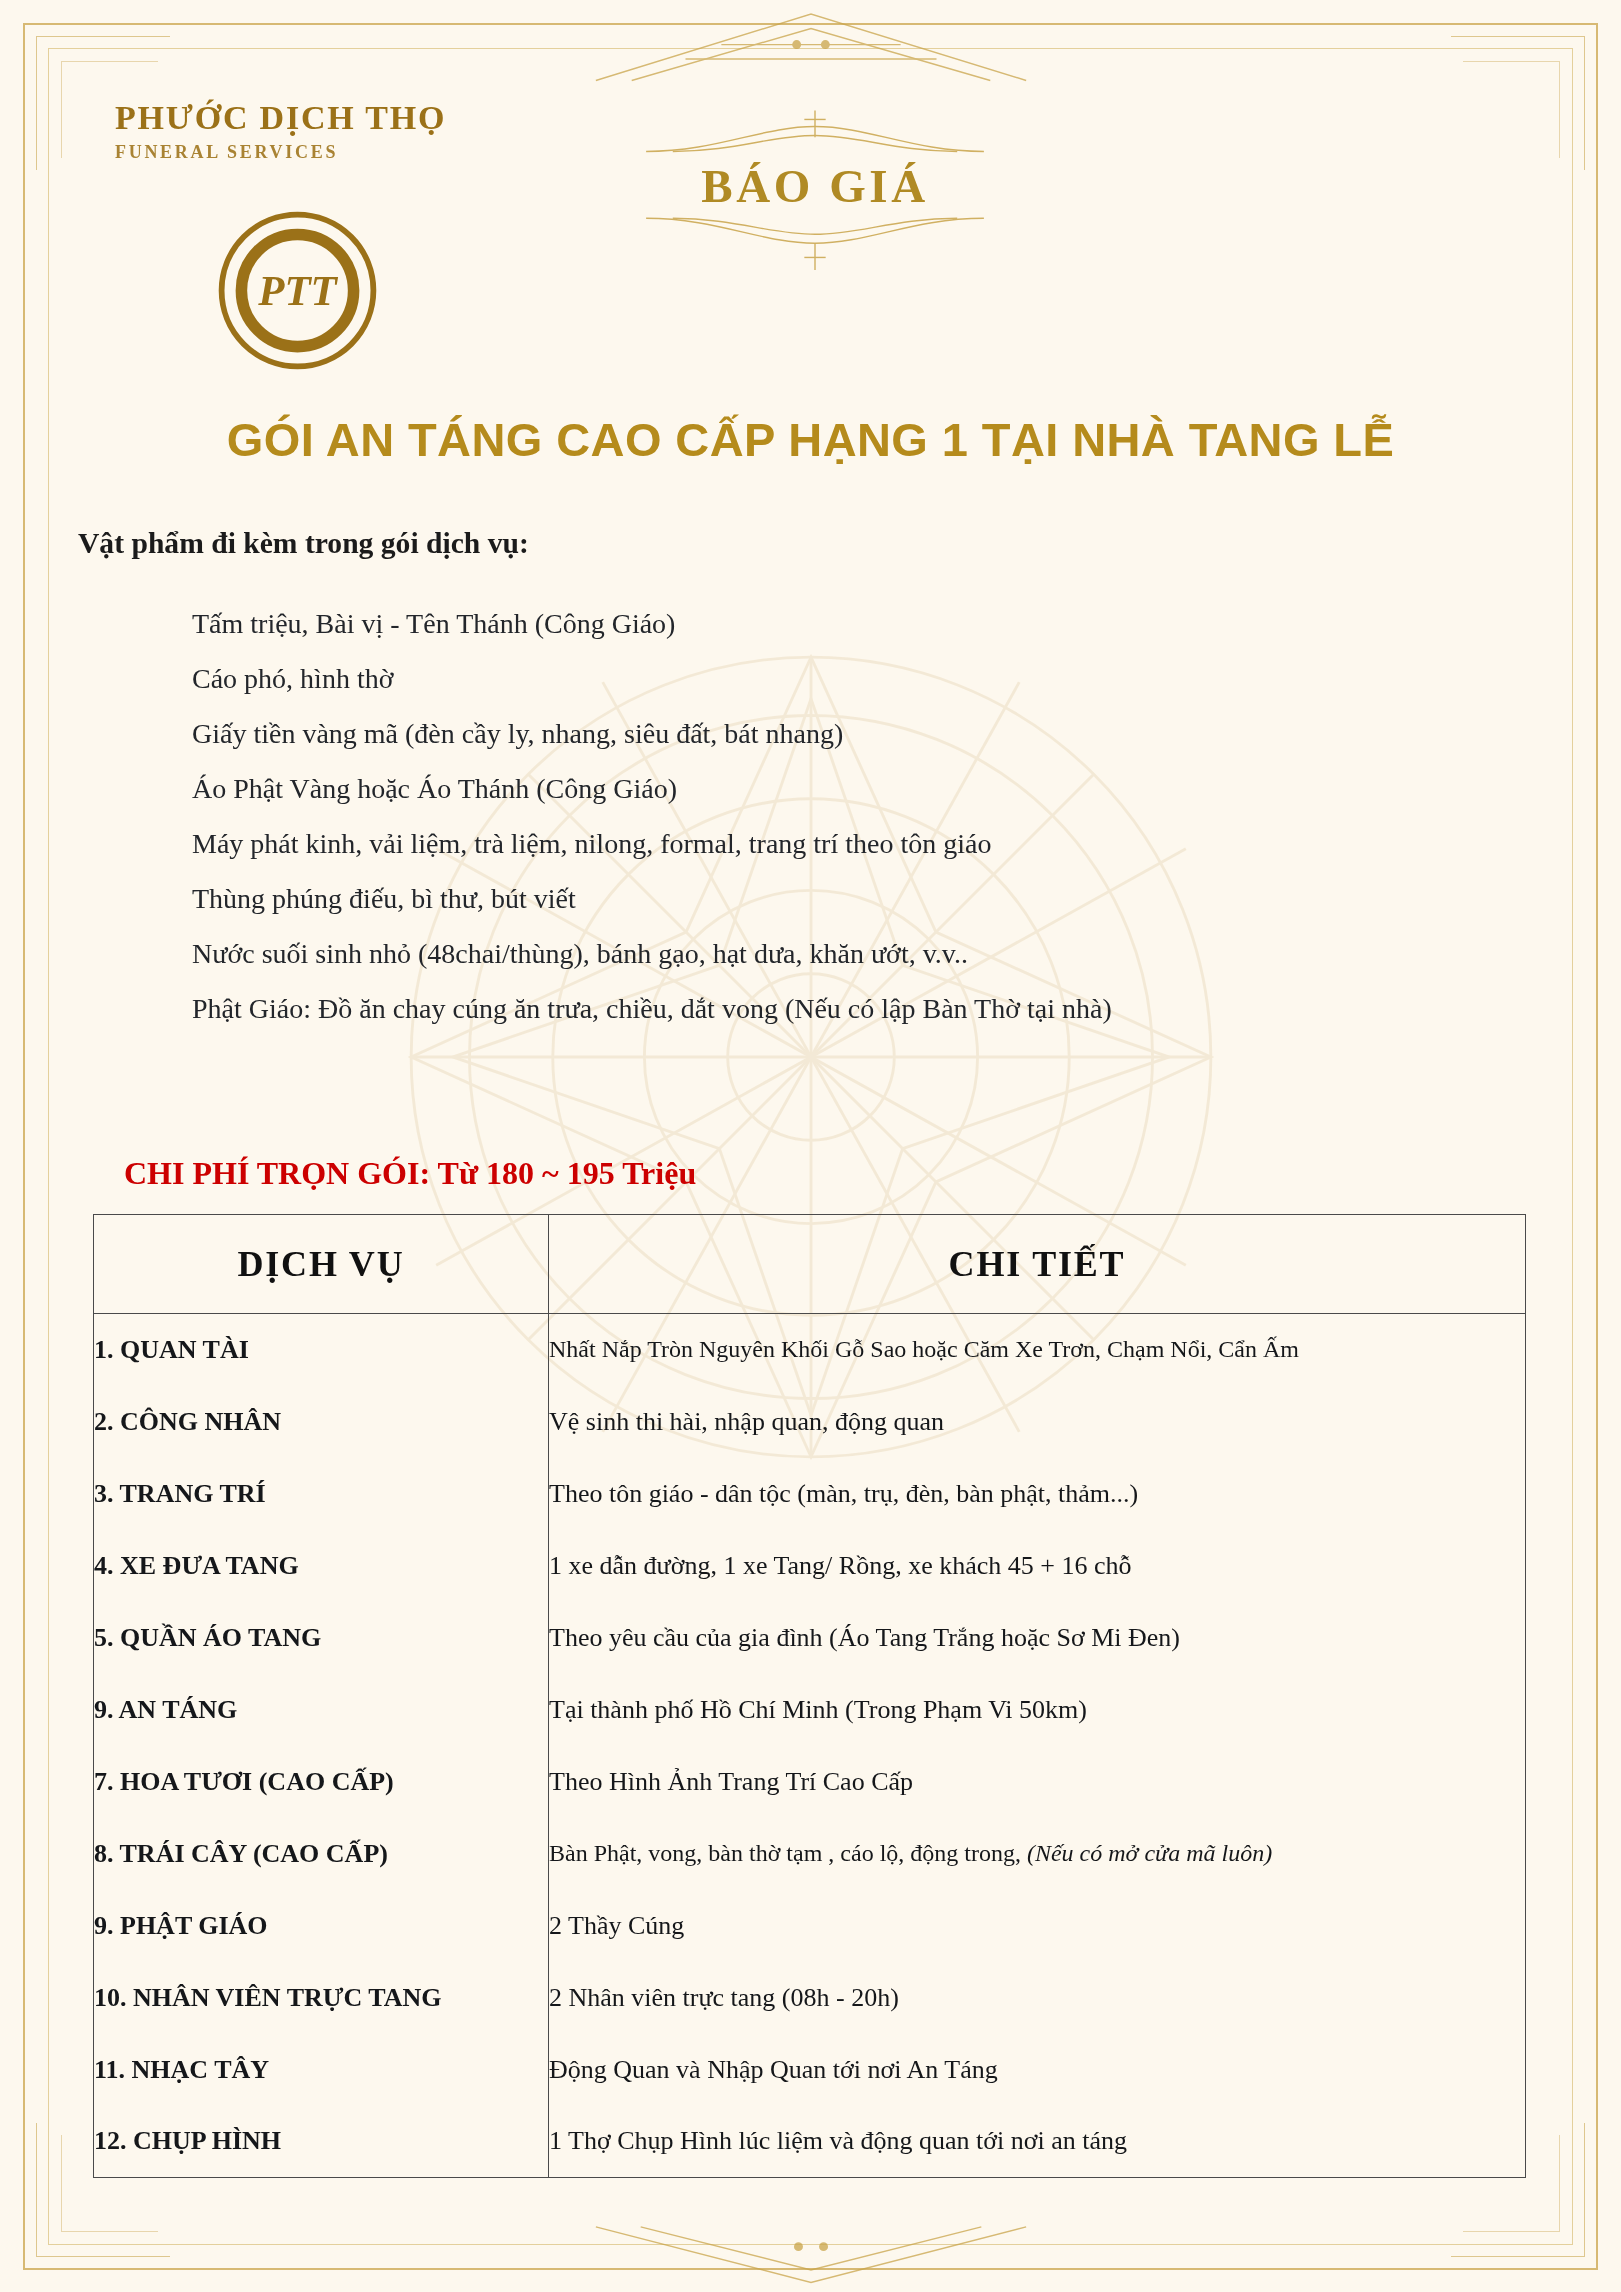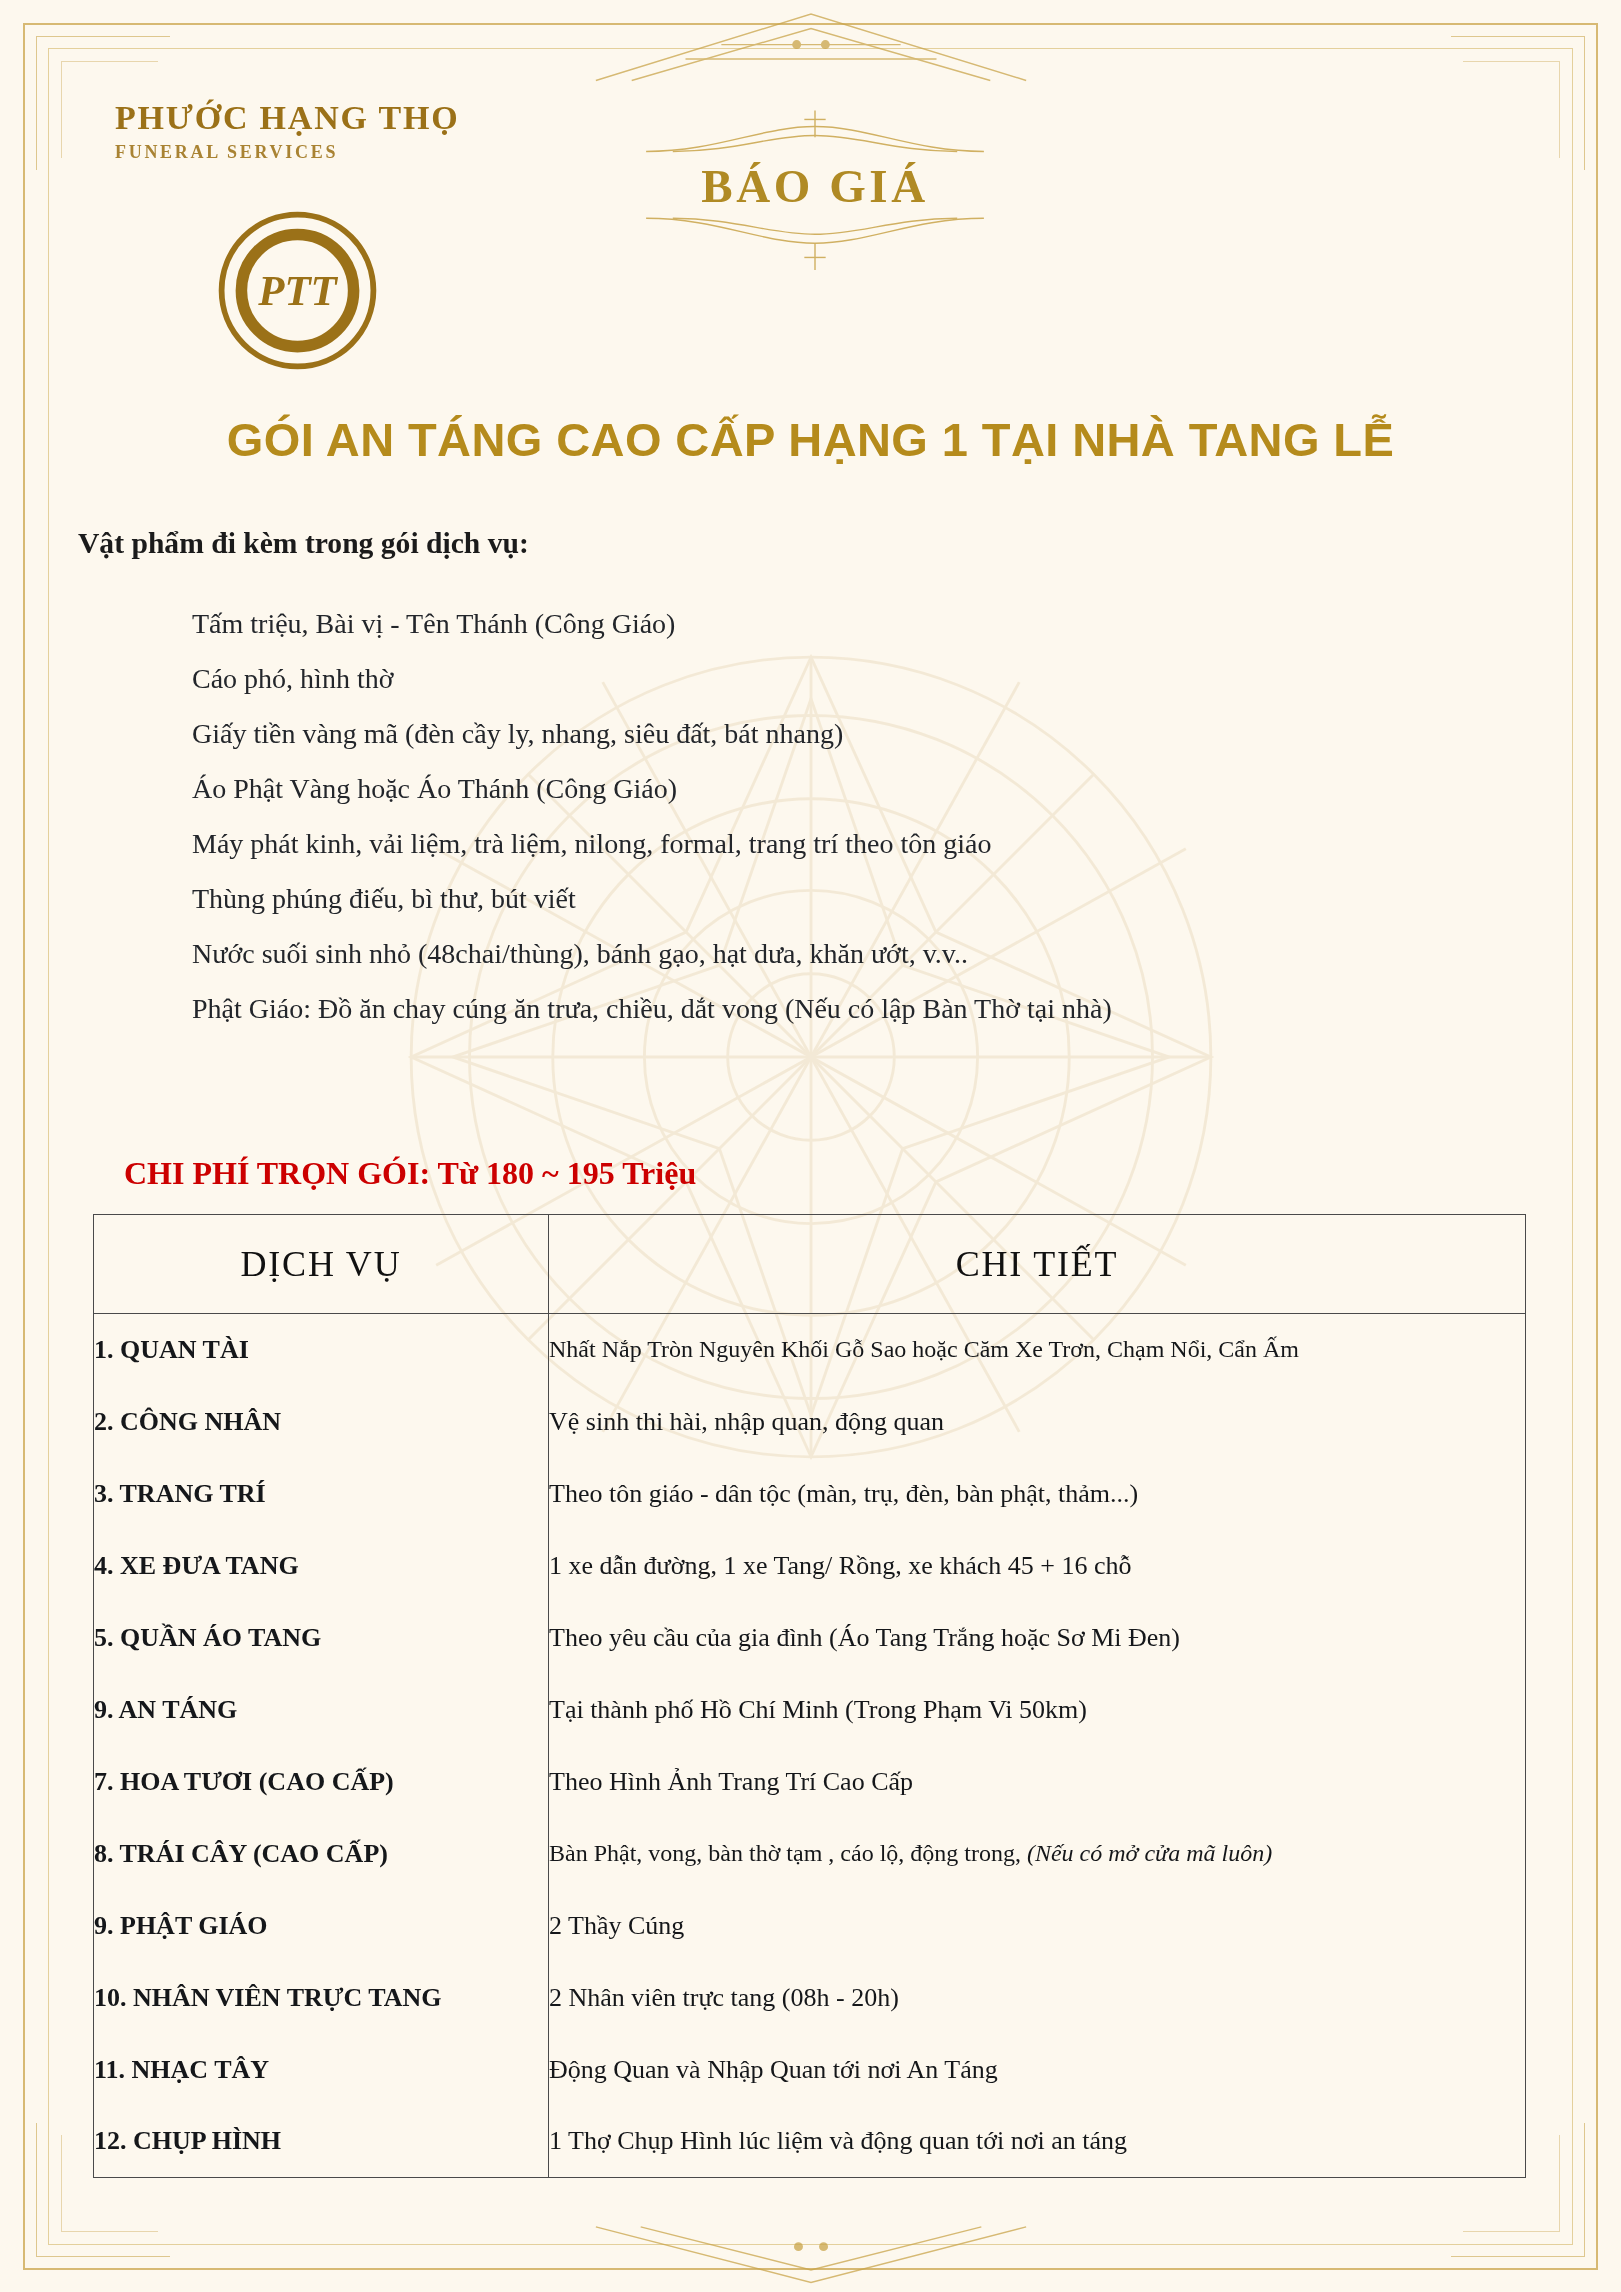--- a/index.html
+++ b/index.html
@@ -165,21 +165,21 @@
     width: 1433px;
     border-collapse: collapse;
   }
   .tbl th, .tbl td {
     border: 0.9px solid #4a4a4a;
     padding: 0;
   }
   .tbl thead th {
     height: 99px;
     font-family: "Liberation Serif", serif;
-    font-weight: normal;
+    font-weight: bold;
     font-size: 36px;
     letter-spacing: 1.8px;
     color: #111;
     text-align: center;
     vertical-align: middle;
   }
   .tbl col.c1 { width: 455px; }
   .tbl tbody td {
     height: 72px;
     vertical-align: middle;
@@ -259,21 +259,21 @@
         <path d="M100 14 L122 78 L186 100 L122 122 L100 186 L78 122 L14 100 L78 78 Z"></path>
       </g>
       <g>
         <path d="M100 4 V196 M4 100 H196 M32 32 L168 168 M168 32 L32 168"></path>
         <path d="M50 10 L150 190 M150 10 L50 190 M10 50 L190 150 M10 150 L190 50"></path>
       </g>
     </g>
   </svg>
 
   <div class="brand">
-    <div class="brand-name">PHƯỚC HẠNG THỌ</div>
+    <div class="brand-name">PHƯỚC DỊCH THỌ</div>
     <div class="brand-sub">FUNERAL SERVICES</div>
   </div>
 
   <svg class="logo" viewBox="0 0 100 100">
     <circle cx="50" cy="50" r="46" fill="none" stroke="#9b7118" stroke-width="3.5"></circle>
     <circle cx="50" cy="50" r="34" fill="none" stroke="#9b7118" stroke-width="7"></circle>
     <text x="50" y="59" text-anchor="middle" font-family="Liberation Serif, serif" font-size="26" font-weight="bold" font-style="italic" fill="#9b7118">PTT</text>
   </svg>
 
   <div class="bao-gia-wrap">

